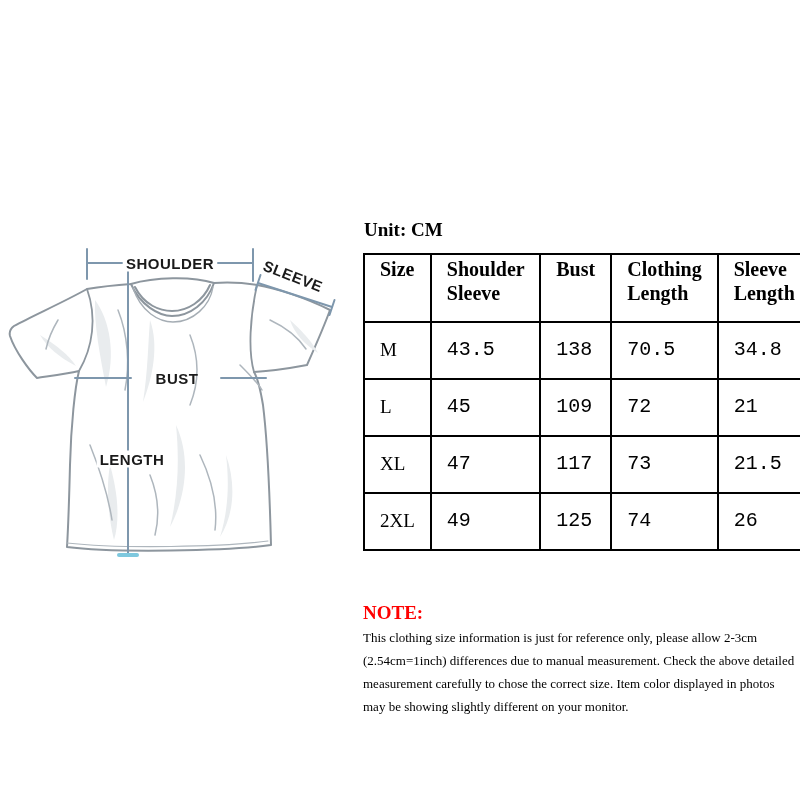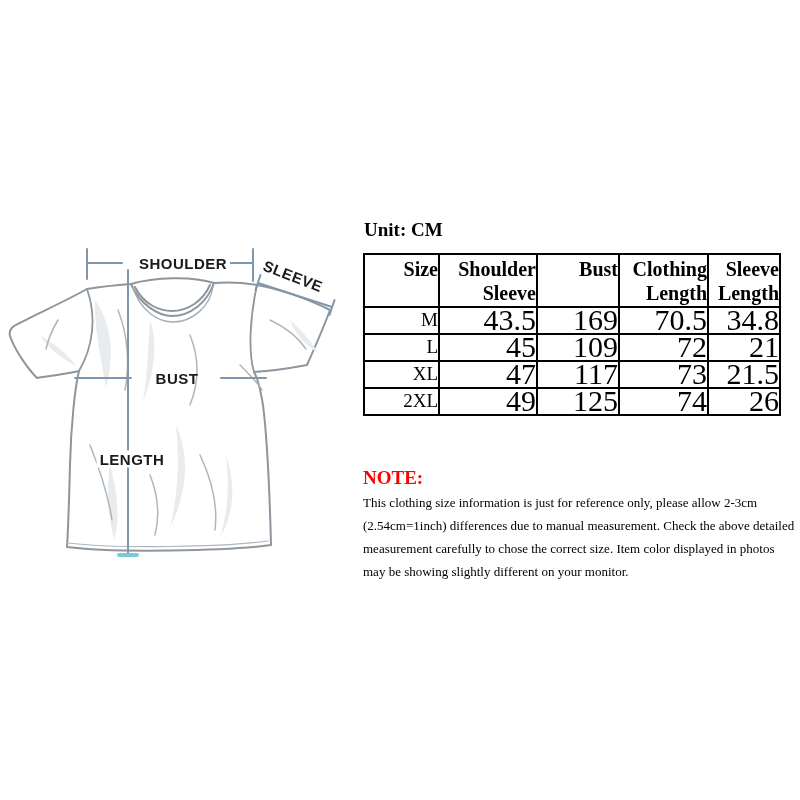--- a/index.html
+++ b/index.html
@@ -36,37 +36,37 @@
   .unit-label {
     font-family: "Liberation Serif", serif;
     font-weight: bold;
     font-size: 19px;
     color: #000;
     margin: 0 0 12px 1px;
   }
   table.size-table { border-collapse: collapse; table-layout: fixed; }
   table.size-table th, table.size-table td {
     border: 2px solid #000;
-    text-align: right;
-    padding: 0;
+    text-align: left;
+    padding: 15px;
     overflow: hidden;
   }
   table.size-table th {
     font-family: "Liberation Serif", serif;
     font-weight: bold;
     font-size: 20px;
     line-height: 1.22;
     vertical-align: top;
     padding-top: 2px;
     height: 48px;
     color: #000;
   }
   table.size-table td { height: 25px; vertical-align: middle; color: #000; }
   td.size-cell { font-family: "Liberation Serif", serif; font-size: 19px; }
-  td.num-cell  { font-family: Liberation Serif, serif; font-size: 30px; line-height: 24px; }
+  td.num-cell  { font-family: Liberation Mono, monospace; font-size: 20px; line-height: 24px; }
 
   
   .note-block { margin-top: 51px; width: 432px; }
   .note-title {
     font-family: "Liberation Serif", serif;
     font-weight: bold;
     font-size: 19px;
     color: #ff0000;
     margin: 8px 0 2px 0;
   }
@@ -151,21 +151,21 @@
 
         <path d="M 75 153 H 131"></path>
         <path d="M 221 153 H 266"></path>
 
         <path d="M 128 45 V 330"></path>
 
         <path d="M 119 330 H 137" stroke="#7ec8de" stroke-width="4"></path>
       </g>
     </svg>
 
-    <span class="measure-label bg" style="left:183px; top:38px;">SHOULDER</span>
+    <span class="measure-label bg" style="left:170px; top:38px;">SHOULDER</span>
     <span class="measure-label label-sleeve" style="left:293px; top:51px;">SLEEVE</span>
     <span class="measure-label" style="left:177px; top:153px;">BUST</span>
     <span class="measure-label bg" style="left:132px; top:194px;margin-top:40px;">LENGTH</span>
   </div>
 
   <div class="right-panel">
 
     <div class="unit-label">Unit: CM</div>
 
     <table class="size-table">
@@ -182,21 +182,21 @@
           <th>Shoulder Sleeve</th>
           <th>Bust</th>
           <th>Clothing Length</th>
           <th>Sleeve Length</th>
         </tr>
       </thead>
       <tbody>
         <tr>
           <td class="size-cell">M</td>
           <td class="num-cell">43.5</td>
-          <td class="num-cell">169</td>
+          <td class="num-cell">138</td>
           <td class="num-cell">70.5</td>
           <td class="num-cell">34.8</td>
         </tr>
         <tr>
           <td class="size-cell">L</td>
           <td class="num-cell">45</td>
           <td class="num-cell">109</td>
           <td class="num-cell">72</td>
           <td class="num-cell">21</td>
         </tr>

